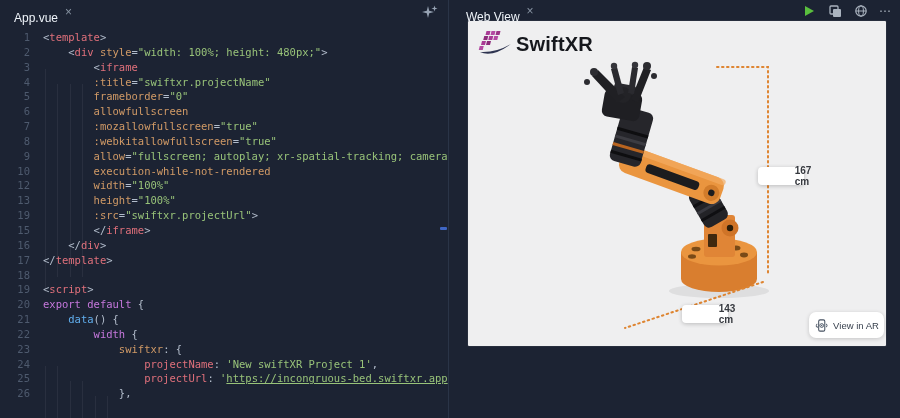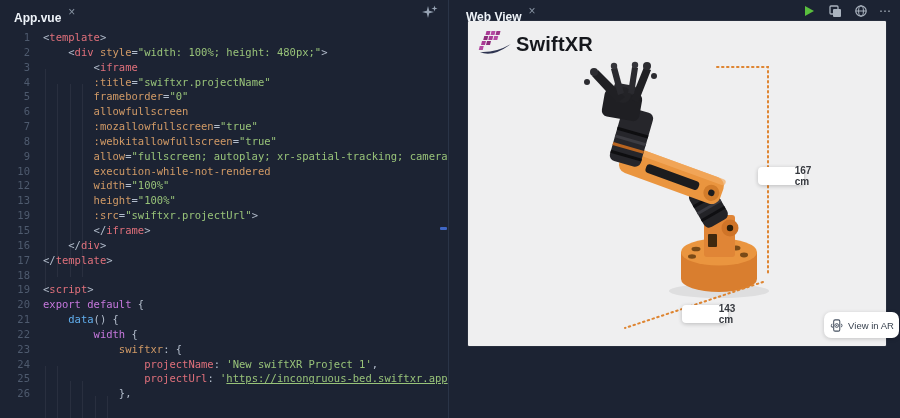--- a/index.html
+++ b/index.html
@@ -2,21 +2,21 @@
 <html><head>
 <meta charset="utf-8">
 <style>
   * { margin:0; padding:0; box-sizing:border-box; }
   html,body { width:900px; height:418px; overflow:hidden; background:#1c2333; font-family:"Liberation Sans", sans-serif; }
 
   
   .editor-pane { position:absolute; left:0; top:0; width:449px; height:418px; background:#1c2333; border-right:1px solid #2a3447; overflow:hidden; }
   .tabbar { position:relative; height:24px; display:flex; align-items:center; padding:0 10px; }
   .tab { display:flex; align-items:center; gap:7px; padding:2px 4px; cursor:pointer; }
-  .tab-label { font-size:12px; font-weight:bold; color:#eef3f9;margin-top:12px; }
+  .tab-label { font-size:12px; font-weight:normal; color:#eef3f9;margin-top:12px; }
   .tab-close { font-size:12px; color:#8894a3; line-height:1; cursor:pointer; }
   .sparkle { position:absolute; right:10px; top:4px; width:16px; height:16px; cursor:pointer; }
 
   .code-area { position:absolute; top:24px; left:0; right:0; bottom:0; font-family:"DejaVu Sans Mono", monospace; font-size:10.5px; line-height:14.85px; padding-top:6px; }
   .cl { display:flex; height:14.85px; white-space:pre; }
   .ln { display:inline-block; width:30px; text-align:right; margin-right:13px; color:#4e5a6e; flex:none; user-select:none; }
   .ct { white-space:pre; }
   .tk-tag{color:#e0707b} .tk-attr{color:#d19a66} .tk-str{color:#98c379}
   .tk-kw{color:#c678dd} .tk-fn{color:#61afef} .tk-prop{color:#e0707b}
   .tk-pun{color:#b3bdcc} .tk-url{color:#98c379;text-decoration:underline}
@@ -34,21 +34,21 @@
   .viewer { position:absolute; left:18px; top:21px; width:418px; height:325px; background:#efeff0; border-radius:1px; box-shadow:0 0 0 1px rgba(255,255,255,0.05); }
   .viewer svg.scene { position:absolute; left:0; top:0; }
 
   .brand { position:absolute; left:10px; top:8px; display:flex; align-items:center; gap:4px; }
   .brand-text { font-size:20px; font-weight:bold; color:#16181d; letter-spacing:0.2px; }
 
   .pill { position:absolute; background:#ffffff; border-radius:4px; box-shadow:0 1px 4px rgba(0,0,0,0.22); font-size:10px; font-weight:bold; color:#36393f; display:flex; align-items:center; justify-content:center;padding-left:44px; }
   .pill-h { left:290px; top:146px; width:46px; height:18px; }
   .pill-w { left:214px; top:284px; width:46px; height:18px; }
 
-  .ar-btn { position:absolute; left:341px; top:291px; width:75px; height:26px; background:#ffffff; border:none; border-radius:7px; box-shadow:0 1px 4px rgba(0,0,0,0.18); display:flex; align-items:center; justify-content:center; gap:4px; cursor:pointer;margin-left:15px; }
+  .ar-btn { position:absolute; left:341px; top:291px; width:75px; height:26px; background:#ffffff; border:none; border-radius:7px; box-shadow:0 1px 4px rgba(0,0,0,0.18); display:flex; align-items:center; justify-content:center; gap:4px; cursor:pointer; }
   .ar-label { font-size:9.5px; color:#3a4350; font-family:"Liberation Sans", sans-serif; }
 </style>
 </head>
 <body>
 
 <div class="editor-pane">
   <div class="tabbar">
     <div class="tab">
       <span class="tab-label">App.vue</span>
       <span class="tab-close">×</span>

